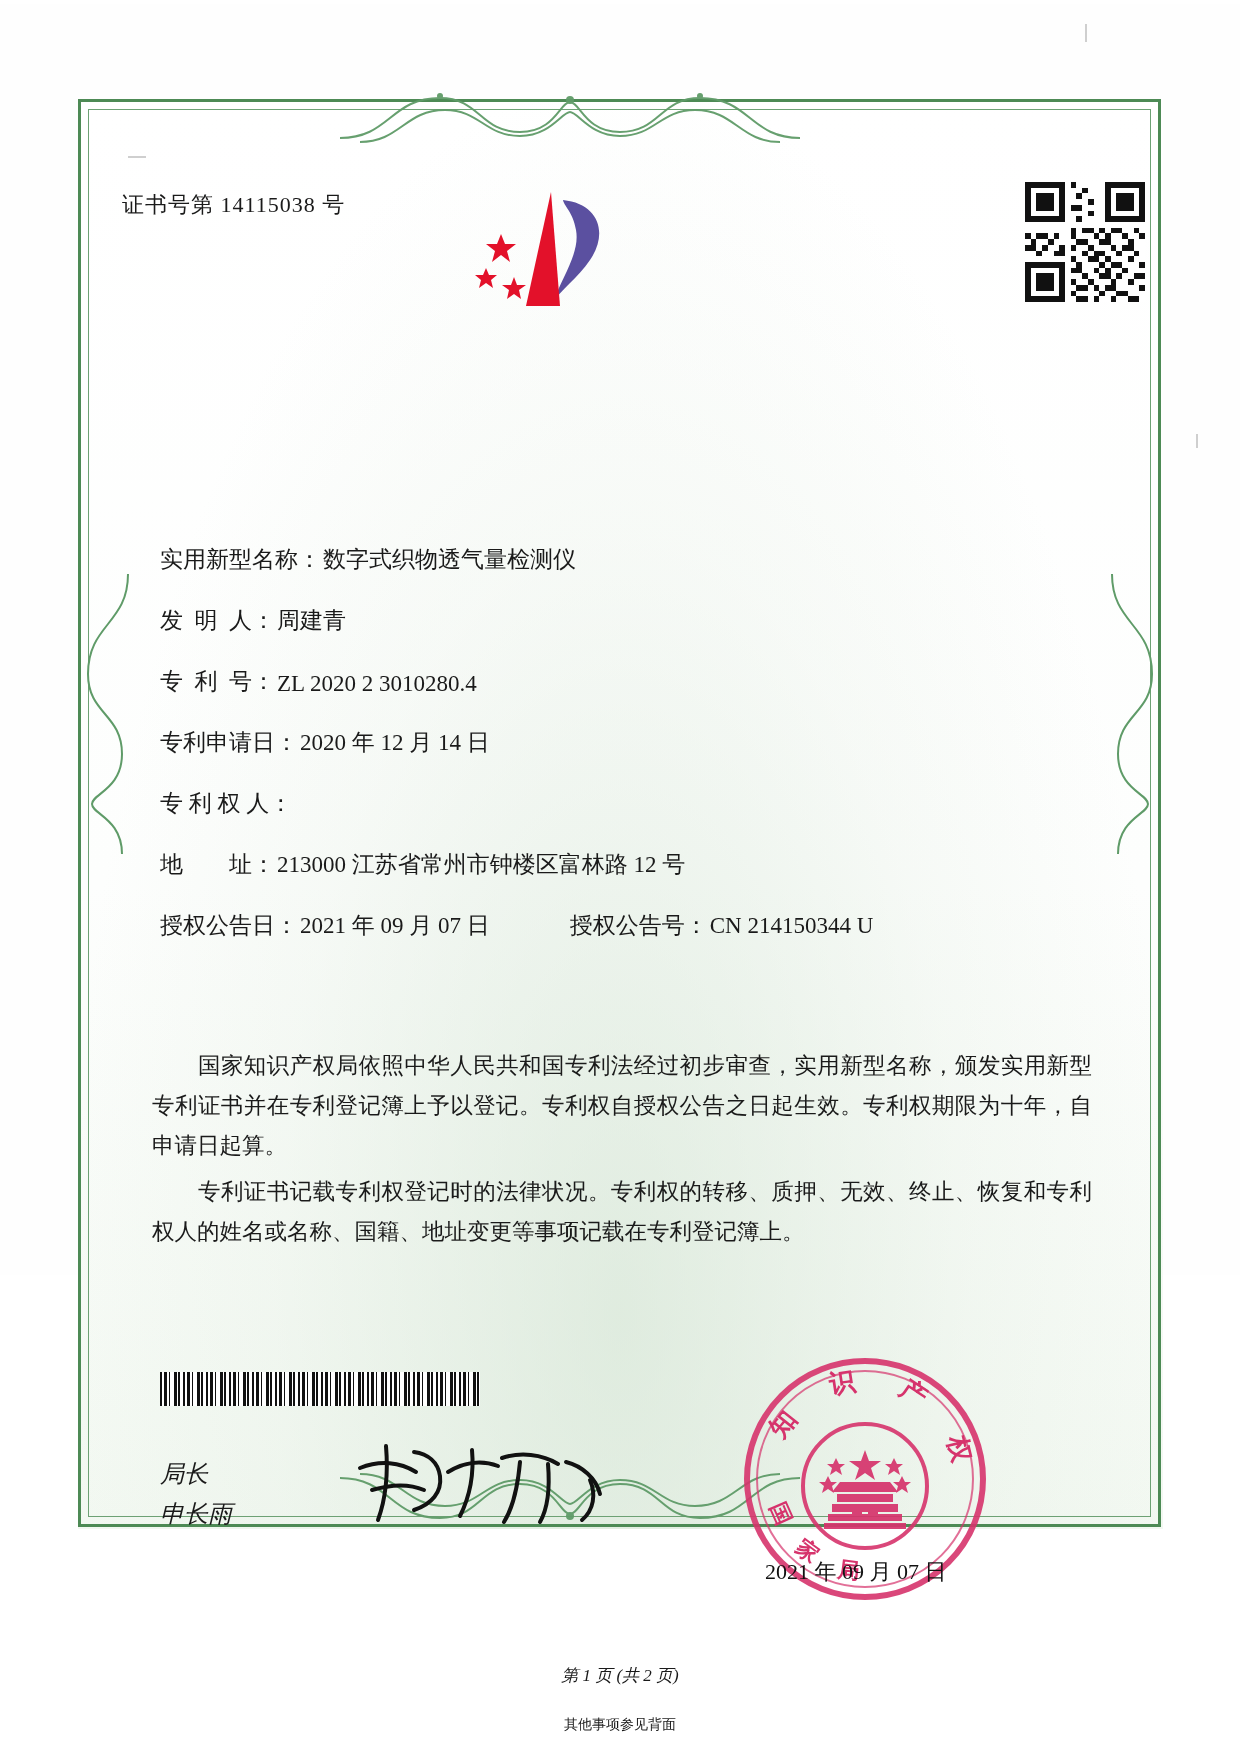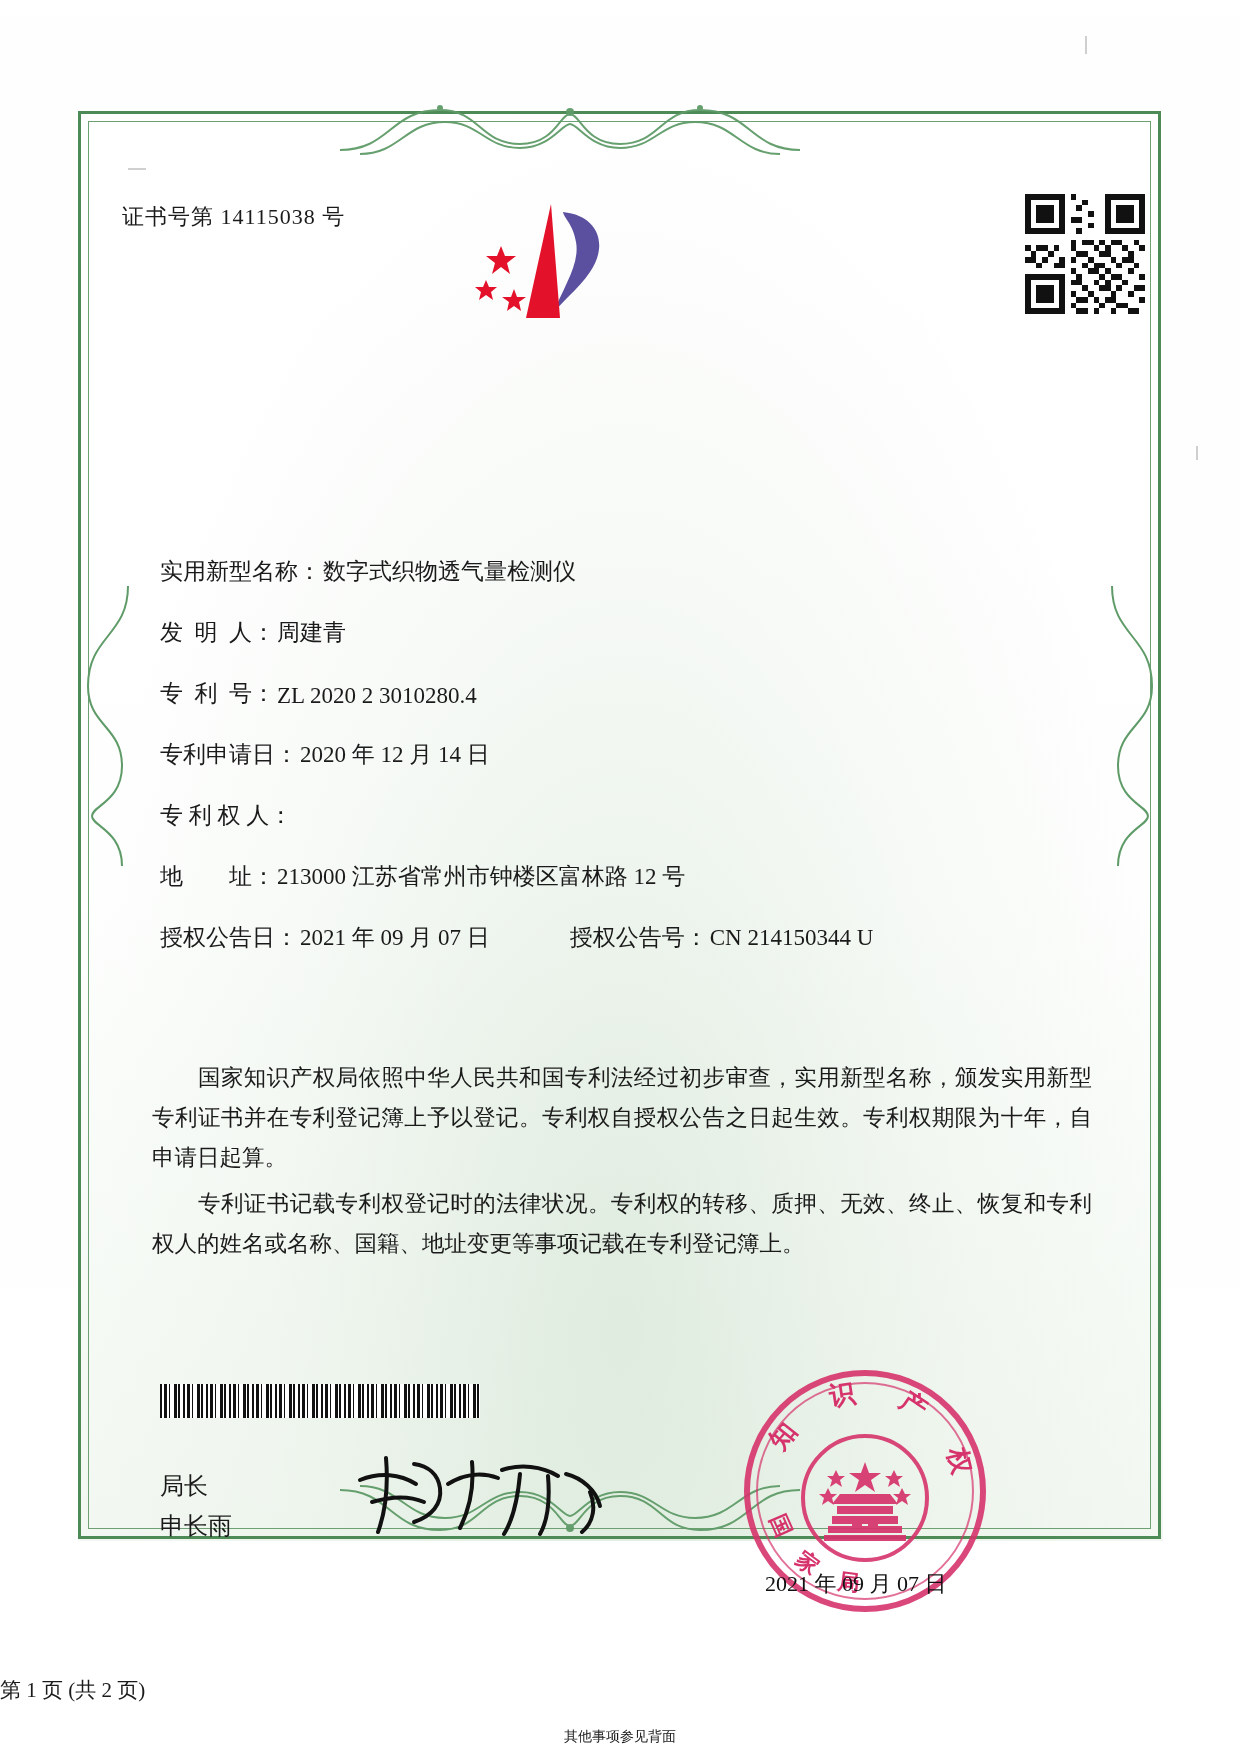--- a/index.html
+++ b/index.html
@@ -12,21 +12,21 @@
     height: 1753px;
     position: relative;
     font-family: "Liberation Serif", "DejaVu Serif", serif;
     color: #1a1a1a;
     overflow: hidden;
   }
 
   
   .page {
     position: absolute;
-    left: 0; top: 16px;
+    left: 0; top: 4px;
     width: 1240px; height: 1271px;
     background: #fefefe;
   }
   .bg-tint {
     position: absolute;
     left: 78px; top: 95px;
     width: 1085px; height: 1430px;
     background:
       radial-gradient(ellipse at 50% 85%, rgba(205,224,205,0.55) 0%, rgba(225,236,224,0.25) 45%, rgba(255,255,255,0) 72%),
       linear-gradient(180deg, #ffffff 0%, #fdfefd 55%, #f2f8f1 100%);
@@ -159,20 +159,21 @@
         #111 18px, #111 20px, #fff 20px, #fff 23px);
   }
 
   
   .sig-label {
     position: absolute;
     left: 160px; top: 1450px;
     font-size: 24px;
     line-height: 40px;
     font-family: "Liberation Serif", "DejaVu Serif", serif;
+    font-style: italic;
   }
   .sig-hand {
     position: absolute;
     left: 352px; top: 1428px;
     width: 260px; height: 100px;
   }
   .sig-hand svg { display:block; }
 
   
   .seal {
@@ -187,23 +188,24 @@
     font-size: 22px;
     color: #111;
     font-family: "Liberation Serif", serif;
   }
 
   
   .page-no {
     position: absolute;
     left: 0; top: 1660px;
     width: 1240px;
-    text-align: left;
-    font-size: 21px;
-    font-family: "Liberation Serif", "DejaVu Serif", serif;
+    text-align: center;
+    font-size: 17px;
+    font-family: "Liberation Serif", "DejaVu Serif", serif;
+    font-style: italic;
   }
   .footer-note {
     position: absolute;
     left: 0; top: 1712px;
     width: 1240px;
     text-align: center;
     font-size: 14px;
     font-family: "Liberation Serif", "DejaVu Serif", serif;
   }
 

